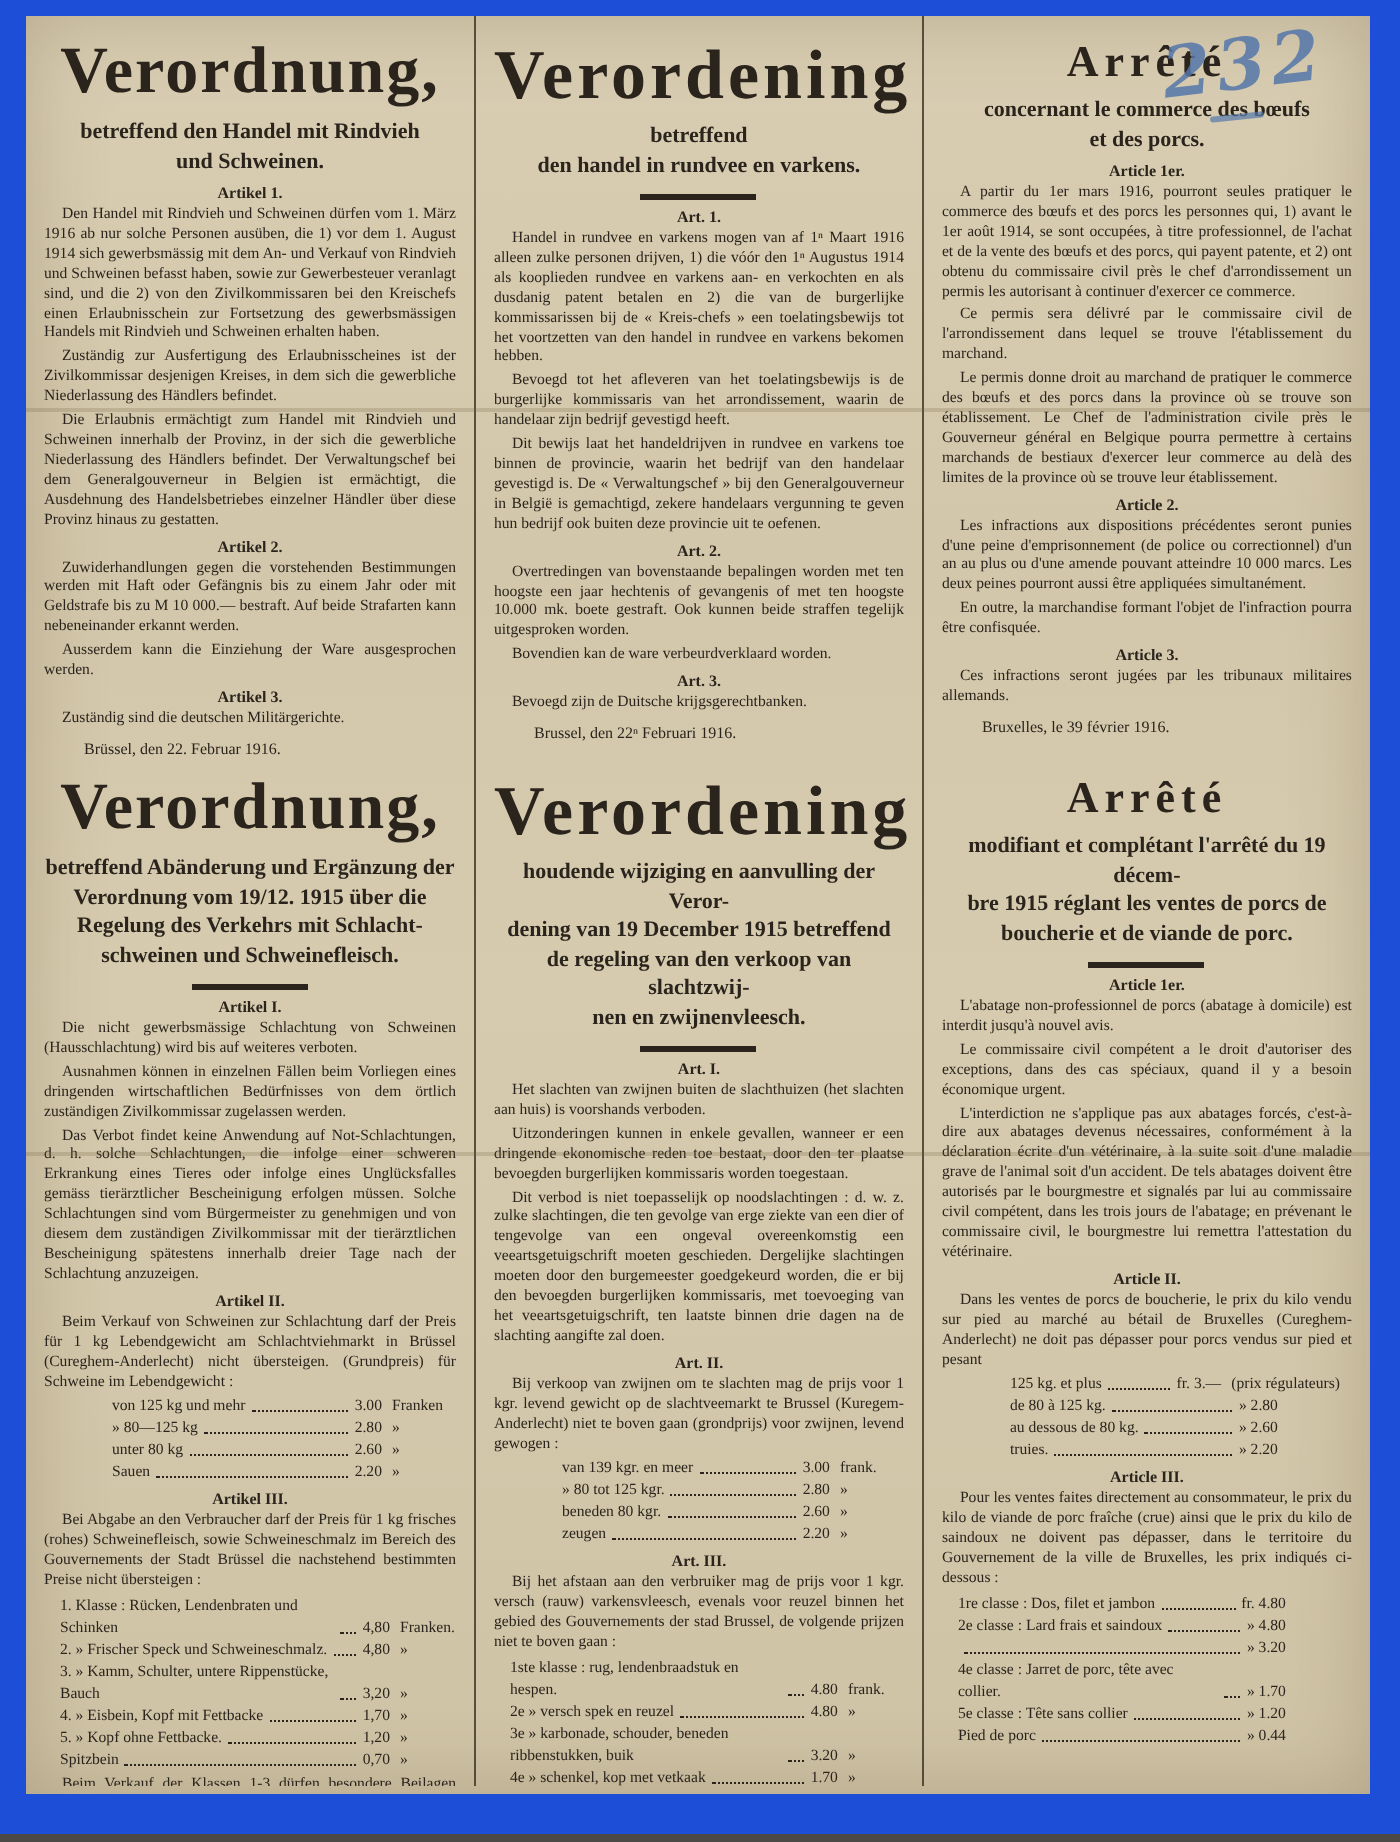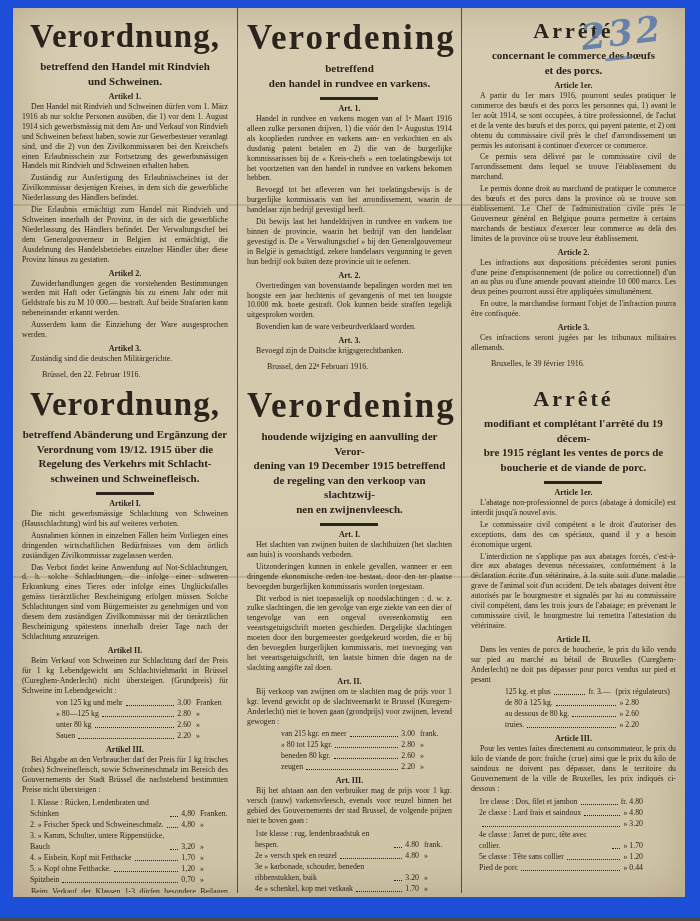--- a/index.html
+++ b/index.html
@@ -206,21 +206,21 @@
         <div class="title-rule"></div>
         <div class="blocks">
             <div class="art-head">Art. I.</div>
             <div class="para">Het slachten van zwijnen buiten de slachthuizen (het slachten aan huis) is voorshands verboden.</div>
             <div class="para">Uitzonderingen kunnen in enkele gevallen, wanneer er een dringende ekonomische reden toe bestaat, door den ter plaatse bevoegden burgerlijken kommissaris worden toegestaan.</div>
             <div class="para">Dit verbod is niet toepasselijk op noodslachtingen : d. w. z. zulke slachtingen, die ten gevolge van erge ziekte van een dier of tengevolge van een ongeval overeenkomstig een veeartsgetuigschrift moeten geschieden. Dergelijke slachtingen moeten door den burgemeester goedgekeurd worden, die er bij den bevoegden burgerlijken kommissaris, met toevoeging van het veeartsgetuigschrift, ten laatste binnen drie dagen na de slachting aangifte zal doen.</div>
             <div class="art-head">Art. II.</div>
             <div class="para">Bij verkoop van zwijnen om te slachten mag de prijs voor 1 kgr. levend gewicht op de slachtveemarkt te Brussel (Kuregem-Anderlecht) niet te boven gaan (grondprijs) voor zwijnen, levend gewogen :</div>
             <div class="prices weights">
               <div class="price-row">
-                <span class="pl">van 215 kgr. en meer</span>
+                <span class="pl">van 139 kgr. en meer</span>
                 <span class="leader"></span>
                 <span class="pp">3.00</span>
                 <span class="pu">frank.</span>
               </div>
               <div class="price-row">
                 <span class="pl">»  80 tot 125 kgr.</span>
                 <span class="leader"></span>
                 <span class="pp">2.80</span>
                 <span class="pu">»</span>
               </div>

